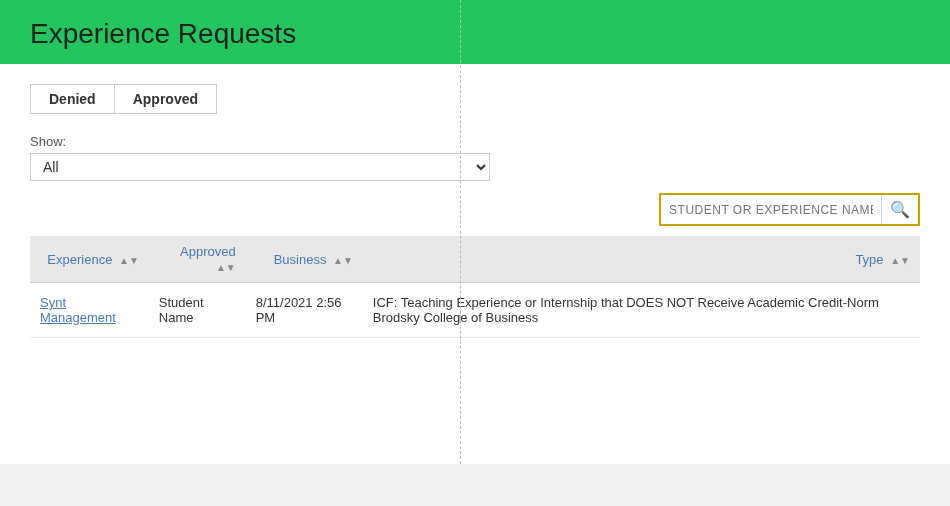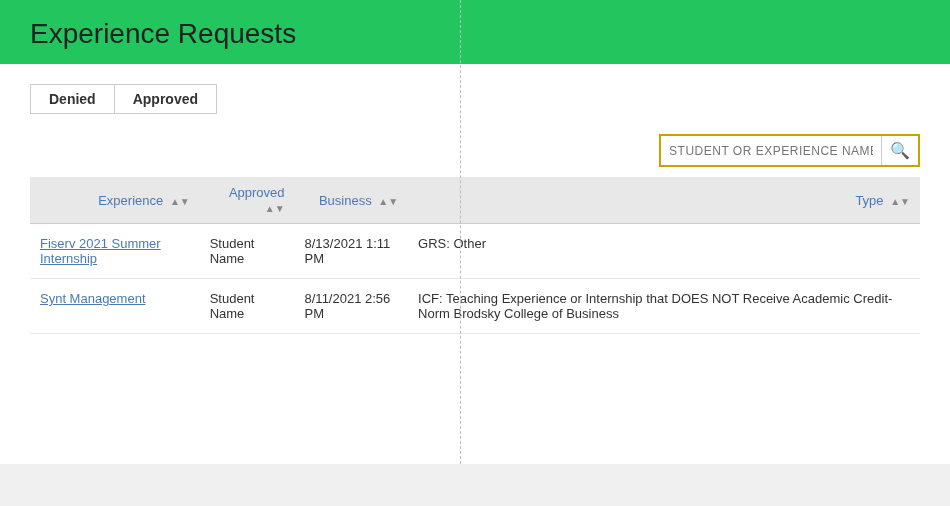--- a/index.html
+++ b/index.html
@@ -159,20 +159,24 @@
 
     <div class="tabs">
       <div class="tab">
         <span>Denied</span>
       </div>
       <div class="tab">
         <span>Approved</span>
       </div>
     </div>
 
+    <div class="show-section">
+      <div class="show-label">Show:</div>
+      <select class="show-select"><option>All</option></select>
+    </div>
 
     <div class="search-row">
       <div class="search-input-wrapper">
         <input class="search-input" type="text" placeholder="STUDENT OR EXPERIENCE NAME" style="">
         <button class="search-btn">
           <span>🔍</span>
         </button>
       </div>
     </div>
 
@@ -192,28 +196,20 @@
               <span>Business</span>
               <span class="sort-arrows">▲▼</span>
             </th>
             <th>
               <span>Type</span>
               <span class="sort-arrows">▲▼</span>
             </th>
           </tr>
         </thead>
         <tbody id="table-body">
-        <tr>
-      <td>
-        <a href="#">Fiserv 2021 Summer Internship</a>
-      </td>
-      <td>Student Name</td>
-      <td>8/13/2021 1:11 PM</td>
-      <td>GRS: Other</td>
-    </tr>
             <tr>
       <td>
         <a href="#">Synt Management</a>
       </td>
       <td>Student Name</td>
       <td>8/11/2021 2:56 PM</td>
       <td>ICF: Teaching Experience or Internship that DOES NOT Receive Academic Credit-Norm Brodsky College of Business</td>
     </tr>
           </tbody>
       </table>

